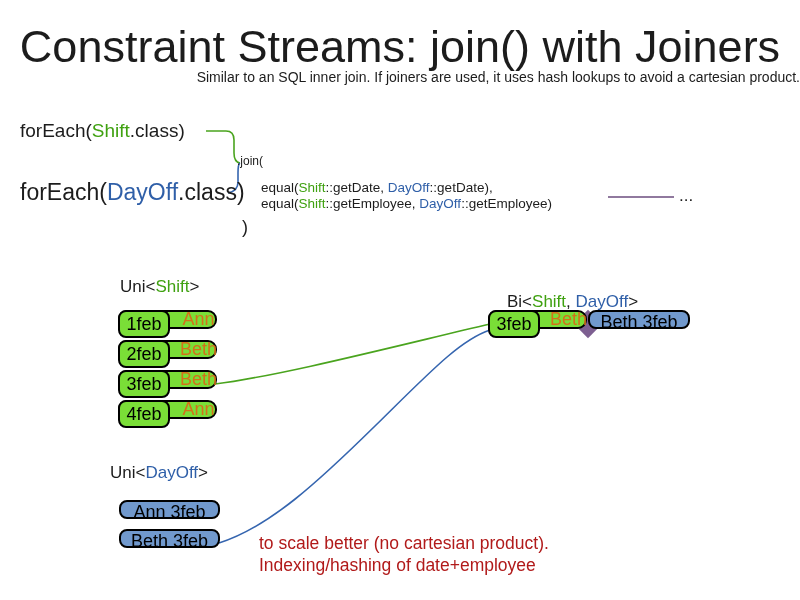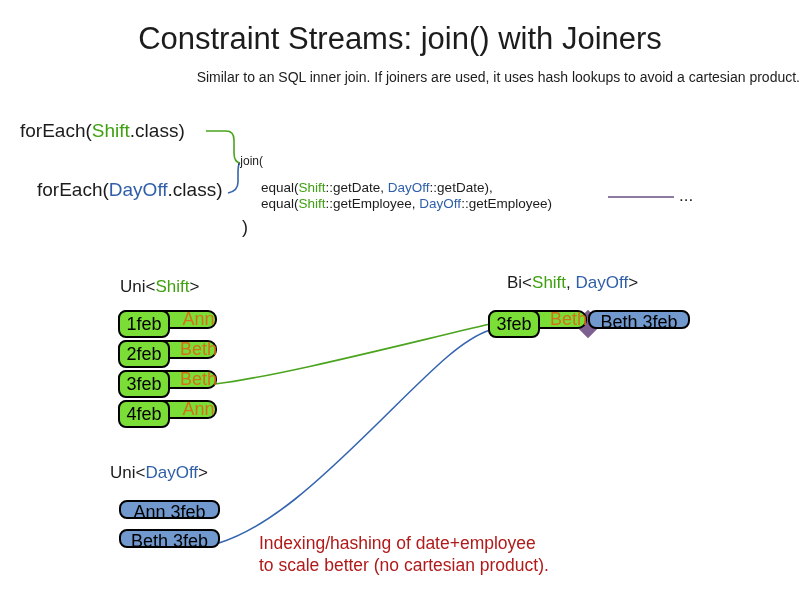--- a/index.html
+++ b/index.html
@@ -1,44 +1,44 @@
 <!DOCTYPE html>
 <html><head>
 <meta charset="utf-8">
 <style>
   * { margin:0; padding:0; box-sizing:border-box; }
   html,body { background:#ffffff; }
   body { width:800px; height:600px; font-family:"Liberation Sans", sans-serif; }
   .slide { position:relative; width:800px; height:600px; background:#fff; overflow:hidden; }
 
   .title { position:absolute; top:21px; left:0; width:800px; text-align:center;
-           font-size:31px; color:#1c1c1c; letter-spacing:0; }
+           font-size:45px; color:#1c1c1c; letter-spacing:0; }
   .subtitle { position:absolute; top:69px; left:0; width:800px; text-align:right;
               font-size:14px; color:#1c1c1c; }
 
   .connectors { position:absolute; top:0; left:0; z-index:0; }
   .stroke-green { stroke:#4aa41e; fill:none; stroke-width:1.6px; }
   .stroke-blue  { stroke:#3565af; fill:none; stroke-width:1.6px; }
   .stroke-purple{ stroke:#6b4d7e; fill:none; stroke-width:1.4px; }
 
   .codeline { position:absolute; color:#1c1c1c; white-space:pre; z-index:2; }
   .fe1 { left:20px;  top:120px; font-size:19px; }
-  .fe2 { left:20px;  top:179px; font-size:19px;margin-left:17px; }
+  .fe2 { left:20px;  top:179px; font-size:23px; }
   .join-open  { left:237px; top:154px; font-size:12px; }
   .eq1 { left:261px; top:180px; font-size:13.5px; }
   .eq2 { left:261px; top:196px; font-size:13.5px; }
   .join-close { left:242px; top:217px; font-size:18px; }
   .ellipsis { left:679px; top:186px; font-size:17px; }
 
   .tgreen { color:#3fa110; }
   .tblue  { color:#2f5fa8; }
 
   .tbl-label { position:absolute; font-size:17px; color:#1c1c1c; white-space:pre; z-index:2; }
   .lbl-uni-shift  { left:120px; top:277px; }
-  .lbl-bi         { left:507px; top:273px; }
+  .lbl-bi         { left:507px; top:292px; }
   .lbl-uni-dayoff { left:110px; top:463px; }
 
   .row { position:absolute; height:19px; border:2px solid #000; z-index:1; }
   .row.green { background:#7ade37; width:99px; border-radius:9px; }
   .row.blue  { background:#7199cd; border-radius:8px; display:flex; align-items:flex-start;
                justify-content:center; font-size:18px; color:#000; }
   .datecell { position:absolute; left:-2px; top:-2px; width:52px; height:28px;
               border:2px solid #000; border-radius:8px; background:#7ade37;
               display:flex; align-items:center; justify-content:center;
               font-size:18px; color:#000; }
@@ -125,17 +125,17 @@
   <div class="tbl-label lbl-uni-dayoff"><span>Uni&lt;</span><span class="tblue">DayOff</span><span>&gt;</span></div>
 
   <div class="row blue dayoff-r1">
       <span>Ann 3feb</span>
     </div>
   <div class="row blue dayoff-r2">
       <span>Beth 3feb</span>
     </div>
 
   <div class="note">
+    <div>to scale better (no cartesian product).</div>
     <div>Indexing/hashing of date+employee</div>
-    <div>to scale better (no cartesian product).</div>
   </div>
 
 </div>
 
 </body></html>

